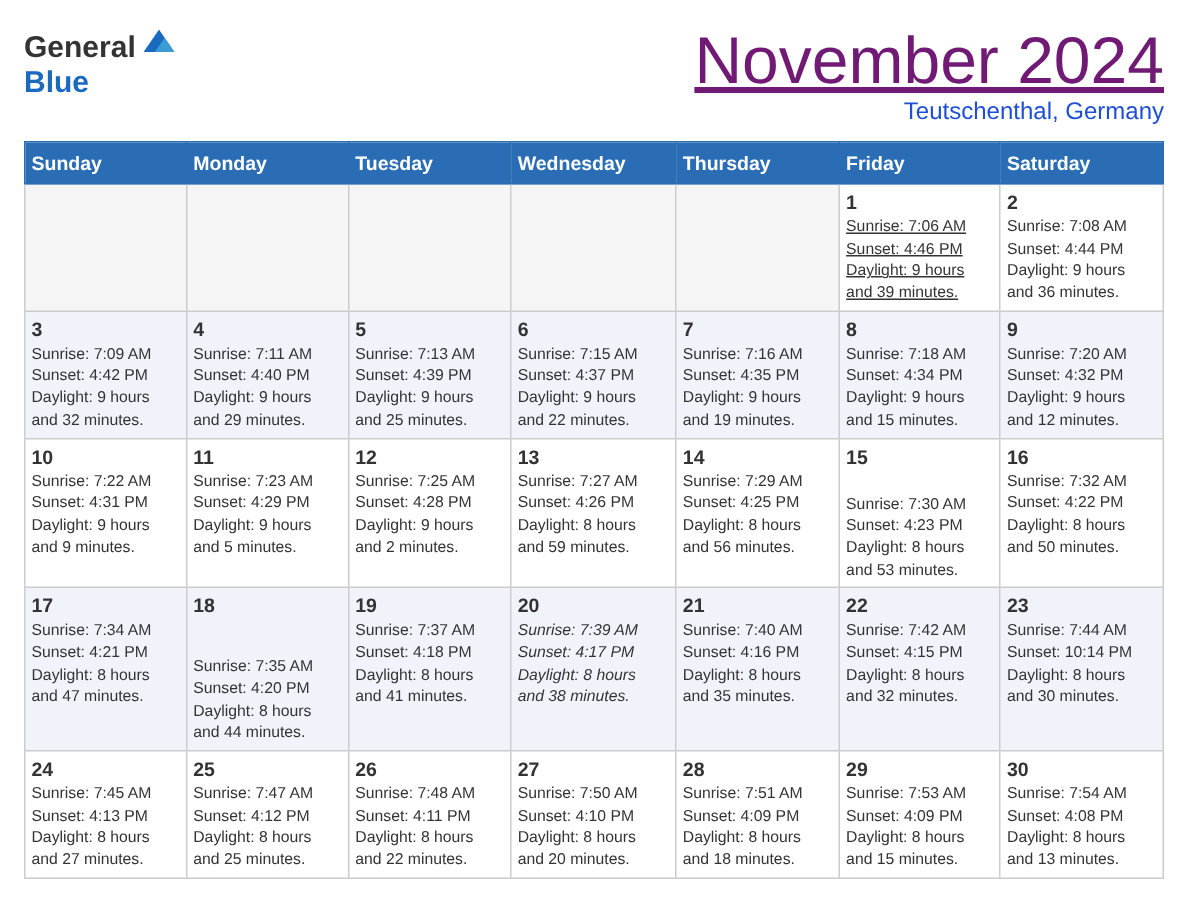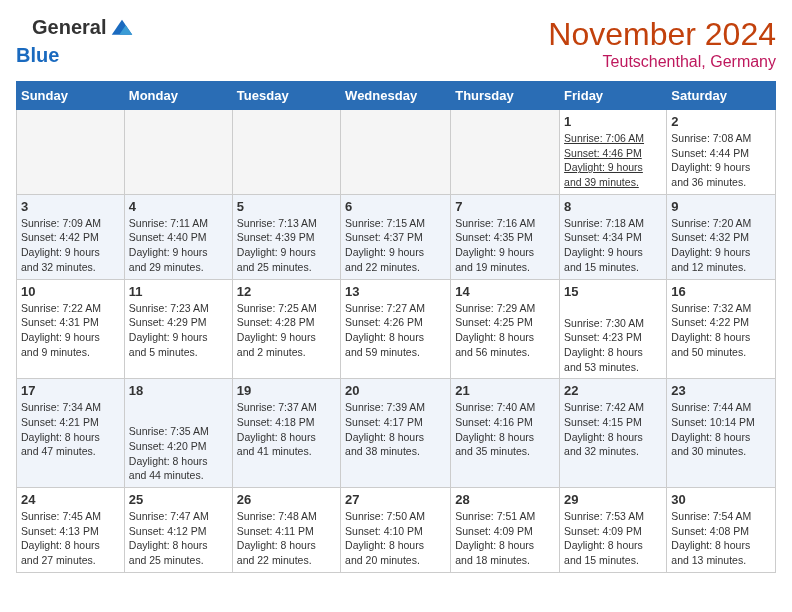--- a/index.html
+++ b/index.html
@@ -16,49 +16,49 @@
       justify-content: space-between;
       margin-bottom: 10px;
     }
     .logo {
       display: flex;
       flex-direction: column;
       align-items: flex-start;
     }
     .logo-text {
       display: flex;
-      align-items: flex-start;
-      margin-left: 16px;
+      align-items: flex-end;
     }
     .logo-general {
       font-size: 20px;
       font-weight: bold;
       color: #333;
     }
     .logo-blue {
       font-size: 20px;
       font-weight: bold;
       color: #1a6abf;
     }
     .logo-icon {
       width: 28px;
       height: 28px;
       margin-left: 2px;
     }
     .title-section {
       text-align: right;
     }
     .month-title {
-      font-size: 32px;
+      font-size: 44px;
       font-weight: normal;
-      color: #c2410c;
+      color: #701a75;
+      text-decoration: underline;
     }
     .location-title {
       font-size: 16px;
-      color: #be185d;
+      color: #1d4ed8;
     }
     .calendar {
       width: 100%;
       border-collapse: collapse;
     }
     .calendar th {
       background: #2a6db5;
       color: #ffffff;
       font-size: 13px;
       font-weight: bold;
@@ -271,21 +271,21 @@
         </td>
         <td>
           <span class="day-number">19</span>
           <div class="day-info" style="white-space: pre-line;">Sunrise: 7:37 AM
 Sunset: 4:18 PM
 Daylight: 8 hours
 and 41 minutes.</div>
         </td>
         <td>
           <span class="day-number">20</span>
-          <div class="day-info" style="white-space: pre-line;">Sunrise: 7:39 AM
+          <div class="day-info" style="white-space: pre-line; font-style: italic;">Sunrise: 7:39 AM
 Sunset: 4:17 PM
 Daylight: 8 hours
 and 38 minutes.</div>
         </td>
         <td>
           <span class="day-number">21</span>
           <div class="day-info" style="white-space: pre-line;">Sunrise: 7:40 AM
 Sunset: 4:16 PM
 Daylight: 8 hours
 and 35 minutes.</div>

